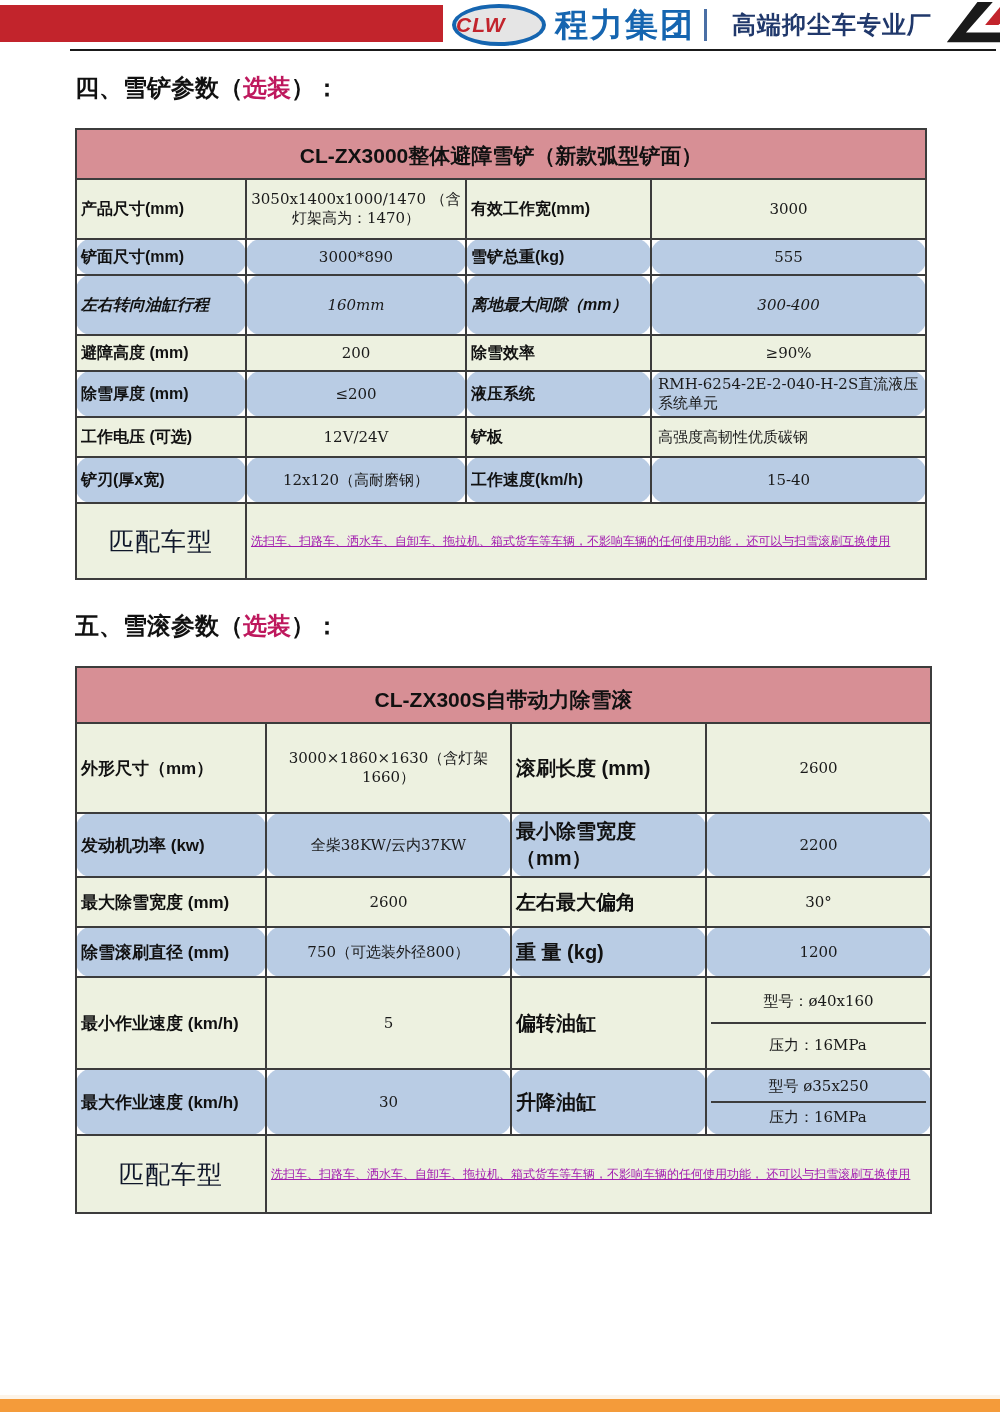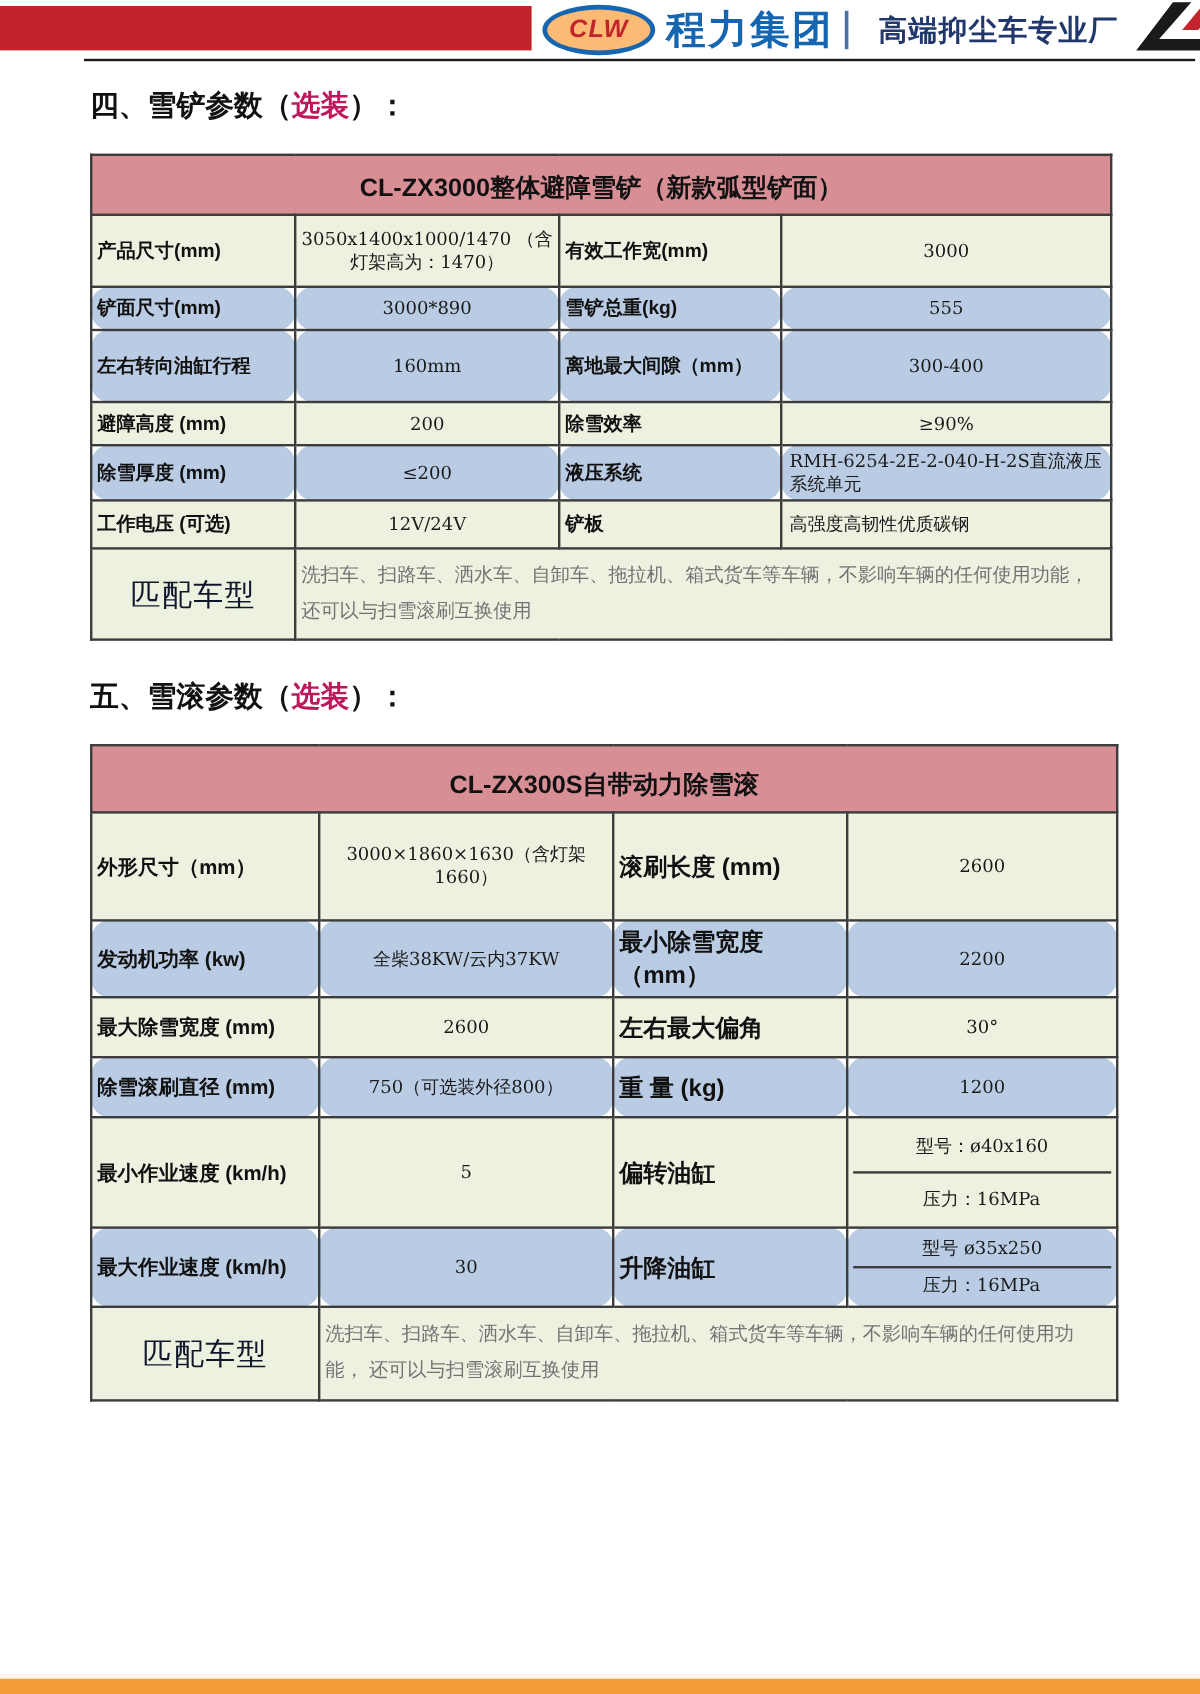--- a/index.html
+++ b/index.html
@@ -3,21 +3,21 @@
 <meta charset="utf-8">
 <style>
   html,body{margin:0;padding:0;}
   body{
     width:1000px;height:1412px;position:relative;background:#ffffff;
     font-family:"Liberation Sans",sans-serif;overflow:hidden;
   }
   
   .red-block{position:absolute;left:0;top:5px;width:443px;height:37px;background:#c2242c;}
   .logo-row{position:absolute;left:452px;top:4px;height:42px;display:flex;align-items:center;gap:9px;white-space:nowrap;}
-  .clw-oval{width:86px;height:34px;border:4px solid #1565b0;border-radius:50%;display:flex;align-items:center;justify-content:center;background:#fdba74;color:#c2242c;font-weight:bold;font-style:italic;font-size:21px;letter-spacing:1px;flex:0 0 auto;}
+  .clw-oval{width:86px;height:34px;border:4px solid #1565b0;border-radius:50%;display:flex;align-items:center;justify-content:flex-start;background:#e5e5e5;color:#c2242c;font-weight:bold;font-style:italic;font-size:21px;letter-spacing:1px;flex:0 0 auto;}
   .brand{font-size:33px;font-weight:bold;color:#1565b0;letter-spacing:2px;}
   .logo-divider{width:3px;height:32px;background:#4a6fa5;}
   .tagline{font-size:24px;font-weight:bold;color:#20386b;letter-spacing:1px;margin-left:16px;}
   .stripes{flex:0 0 auto;margin-left:2px;}
   .header-underline{position:absolute;left:70px;right:4px;top:49px;height:2px;background:#1a1a1a;}
 
   
   .content{position:absolute;top:58px;left:0;width:1000px;}
   .section-title{margin:14px 0 24px 75px;font-size:24px;font-weight:bold;color:#111;}
   .section-title .hl{color:#be185d;}
@@ -33,29 +33,29 @@
   .t2 tr.title-row td{height:56px;}
   tr.g td{background:#edf1e0;}
   tr.b td{background:#b9cce4;border-radius:15px;}
   td.lbl{font-weight:bold;font-size:16px;padding-left:8px;color:#111;}
   .t2 td.lbl{font-size:17px;}
   .t2 td.lbl-lg{font-size:20px;}
   td.val{text-align:center;font-family:"DejaVu Serif",serif;font-size:15px;color:#1a1a1a;}
   td.val.left{text-align:left;padding-left:6px;}
   
   .t1 tr.r0 td{height:60px;} .t1 tr.r1 td{height:36px;} .t1 tr.r2 td{height:50px;}
-  .t1 tr.r3 td{height:60px;} .t1 tr.r4 td{height:36px;} .t1 tr.r5 td{height:46px;}
+  .t1 tr.r3 td{height:60px;font-style:italic;} .t1 tr.r4 td{height:36px;} .t1 tr.r5 td{height:46px;}
   .t1 tr.r6 td{height:40px;} .t1 tr.r7 td{height:46px;} .t1 tr.r8 td{height:76px;}
   
   .t2 tr.r0 td{height:90px;} .t2 tr.r1 td{height:64px;} .t2 tr.r2 td{height:50px;}
   .t2 tr.r3 td{height:50px;} .t2 tr.r4 td{height:90px;} .t2 tr.r5 td{height:64px;}
   .t2 tr.r6 td{height:78px;}
   
   td.match-lbl{text-align:center;font-size:25px;color:#0f172a;font-weight:normal;letter-spacing:1px;}
-  td.match-val{font-size:16px;line-height:1.9;padding:6px 12px;color:#737373;text-align:left;vertical-align:middle;}
+  td.match-val{font-size:12px;line-height:1.9;padding:6px 12px;color:#a21caf;text-align:left;vertical-align:middle;text-decoration:underline;}
   
   td.subcell{padding:0;vertical-align:top;}
   .subwrap{display:flex;flex-direction:column;width:100%;}
   .subwrap.h90{height:86px;} .subwrap.h64{height:60px;}
   .subwrap .half{flex:1;display:flex;align-items:center;justify-content:center;font-family:"DejaVu Serif",serif;font-size:15px;color:#1a1a1a;}
   .subwrap .half.top{border-bottom:2px solid #3c3c3c;}
   .subwrap .half.bottom{justify-content:flex-start;padding-left:58px;}
 
   
   .footer-strip{position:absolute;left:0;right:0;bottom:13px;height:4px;background:#fdf4e8;}
@@ -129,20 +129,26 @@
       <td class="val">≤200</td>
       <td class="lbl">液压系统</td>
       <td class="val left">RMH-6254-2E-2-040-H-2S直流液压系统单元</td>
     </tr>
     <tr class="g r6">
       <td class="lbl">工作电压 (可选)</td>
       <td class="val">12V/24V</td>
       <td class="lbl">铲板</td>
       <td class="val left">高强度高韧性优质碳钢</td>
     </tr>
+    <tr class="b r7">
+      <td class="lbl">铲刃(厚x宽)</td>
+      <td class="val">12x120（高耐磨钢）</td>
+      <td class="lbl">工作速度(km/h)</td>
+      <td class="val">15-40</td>
+    </tr>
     <tr class="g r8">
       <td class="match-lbl">匹配车型</td>
       <td class="match-val" colspan="3">洗扫车、扫路车、洒水车、自卸车、拖拉机、箱式货车等车辆，不影响车辆的任何使用功能，  还可以与扫雪滚刷互换使用</td>
     </tr>
   </tbody>
     </table>
 
   <div class="section-title second">
     <span>五、雪滚参数（</span><span class="hl">选装</span><span>）：</span>
   </div>

